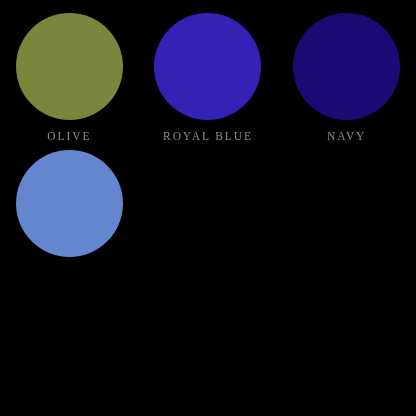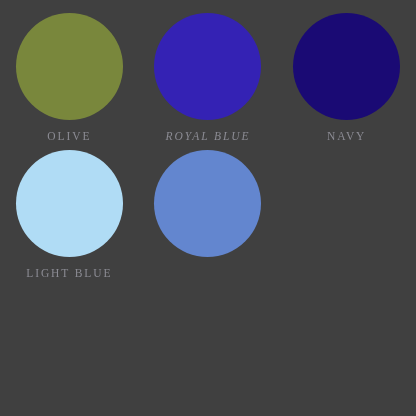--- a/index.html
+++ b/index.html
@@ -12,21 +12,21 @@
     width: 416px;
     height: 416px;
     overflow: hidden;
     font-family: "Liberation Serif", serif;
     -webkit-font-smoothing: antialiased;
   }
   #palette-board {
     position: relative;
     width: 416px;
     height: 416px;
-    background: #404040;
+    background: #000000;
     display: grid;
     grid-template-columns: repeat(3, 1fr);
     grid-template-rows: repeat(3, 1fr);
     box-sizing: border-box;
     padding: 6px 0 0 0;
   }
   .swatch-cell {
     position: relative;
     display: flex;
     flex-direction: column;
@@ -63,31 +63,27 @@
   <div class="swatch-cell">
     <div class="swatch-circle" style="background: rgb(121, 135, 60);"></div>
     <div class="swatch-label" style="color: rgb(139, 139, 147);">OLIVE</div>
   </div>
 
 
 
 
   <div class="swatch-cell">
     <div class="swatch-circle" style="background: rgb(52, 34, 180);"></div>
-    <div class="swatch-label" style="color: rgb(139, 139, 147); font-style: italic;">ROYAL BLUE</div>
+    <div class="swatch-label" style="color: rgb(139, 139, 147);">ROYAL BLUE</div>
   </div>
 
   <div class="swatch-cell">
     <div class="swatch-circle" style="background: rgb(26, 10, 116);"></div>
     <div class="swatch-label" style="color: rgb(139, 139, 147);">NAVY</div>
   </div>
 
-  <div class="swatch-cell">
-    <div class="swatch-circle" style="background: rgb(176, 220, 245);"></div>
-    <div class="swatch-label" style="color: rgb(139, 139, 147);">LIGHT BLUE</div>
-  </div>
 
   <div class="swatch-cell">
     <div class="swatch-circle" style="background: rgb(99, 134, 207);"></div>
   </div>
 
 
 </div>
 
 </body></html>

